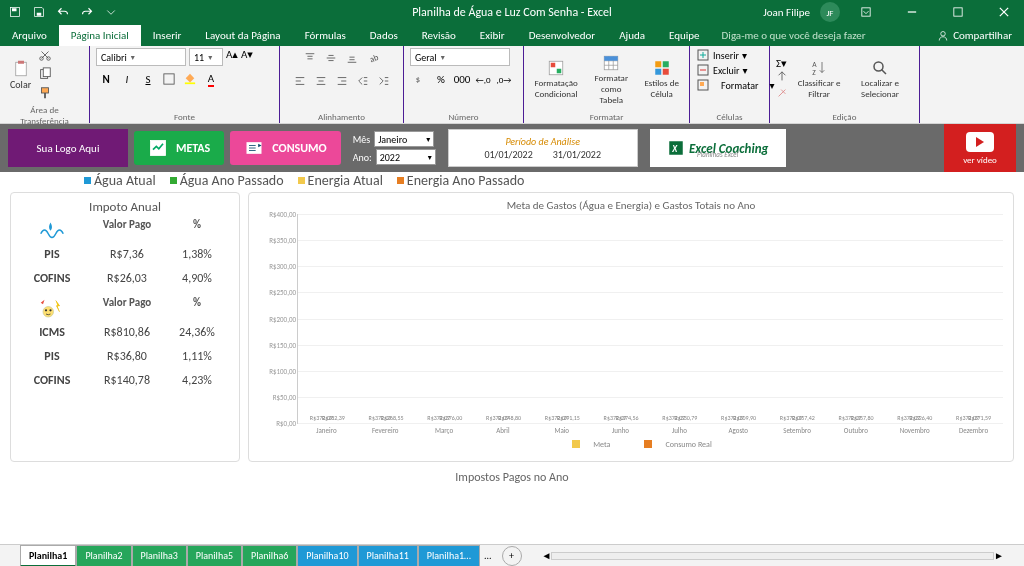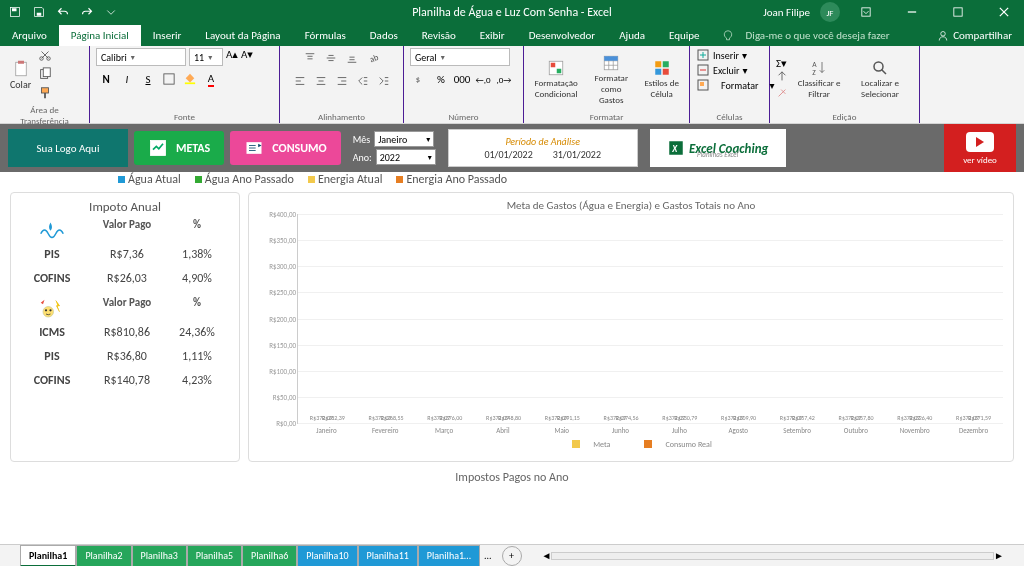--- a/index.html
+++ b/index.html
@@ -12,57 +12,57 @@
 .tb-right { position:absolute; right:0; display:flex; align-items:center; gap:6px; }
 .tb-user { font-size:11px; margin-right:4px; }
 .tb-avatar { width:20px; height:20px; border-radius:50%; background:#2d8a5a; display:flex; align-items:center; justify-content:center; font-size:9px; }
 .tb-sysbtn { width:40px; height:24px; display:flex; align-items:center; justify-content:center; }
 .tb-sysbtn svg { width:10px; height:10px; fill:#fff; stroke:#fff; }
 
 .menubar { background:#0b6e3a; height:22px; display:flex; align-items:flex-end; color:#fff; font-size:11px; }
 .menubar .file { background:#0b6e3a; padding:4px 12px; }
 .menubar .tab { padding:4px 12px; cursor:pointer; }
 .menubar .tab.active { background:#fff; color:#0b6e3a; }
-.menubar .tell { display:flex; align-items:flex-end; gap:12px; padding:4px 10px; color:#bfe0ca; }
+.menubar .tell { display:flex; align-items:flex-end; gap:4px; padding:4px 10px; color:#bfe0ca;flex-direction:column; }
 .menubar .share { margin-left:auto; padding:4px 12px; display:flex; align-items:center; gap:4px; }
 
 .ribbon { height:78px; background:#f3f3f3; border-bottom:1px solid #d4d4d4; display:flex; }
 .rgroup { border-right:1px solid #4c1d95; display:flex; flex-direction:column; justify-content:space-between; padding:2px 6px 0; }
 .rglabel { font-size:9px; color:#666; text-align:center; padding:1px 0; }
 .rcontent { flex:1; display:flex; align-items:center; gap:3px; }
 .rbtn { display:flex; flex-direction:column; align-items:center; justify-content:center; padding:2px 4px; cursor:pointer; font-size:10px; color:#333; }
 .rbtn svg { width:18px; height:18px; }
 .rsmall svg { width:14px; height:14px; }
 .combo { border:1px solid #bbb; background:#fff; height:18px; font-size:10px; display:flex; align-items:center; padding:0 4px; gap:4px; }
 .combo::after { content:'▾'; font-size:8px; color:#666; }
 .fontbtns { display:flex; gap:1px; }
 .fontbtns .fb { width:20px; height:20px; display:flex; align-items:center; justify-content:center; cursor:pointer; font-size:11px; }
 .fb svg{ width:12px; height:12px; }
 
 .dashboard { height:420px; background:#fff; overflow:hidden; }
 .dash-topbar { height:48px; background:#6a6a6a; display:flex; align-items:center; padding:0 8px; gap:6px; }
-.logo-slot { width:120px; height:38px; background:#0f766e; color:#fff; display:flex; align-items:center; justify-content:center; font-size:11px; }
+.logo-slot { width:120px; height:38px; background:#701a75; color:#fff; display:flex; align-items:center; justify-content:center; font-size:11px; }
 .navbtn { height:34px; padding:0 14px; border-radius:3px; display:flex; align-items:center; gap:8px; color:#fff; font-weight:bold; font-size:12px; cursor:pointer; }
 .nav-green{background:#1aab4a;} .nav-blue{background:#ec4899;} .nav-gray{background:#808080;}
 .navbtn svg{width:20px;height:20px;fill:#063;}
 .nav-blue svg{fill:#0a4a6e;} .nav-gray svg{fill:#333;}
 .selectors{display:flex;flex-direction:column;gap:2px;margin-left:6px;}
 .selrow{display:flex;align-items:center;gap:4px;font-size:10px;color:#fff;}
 .selrow .sel{background:#fff;border:1px solid #999;height:16px;width:60px;display:flex;align-items:center;justify-content:space-between;padding:0 3px;color:#000;}
 .selrow .sel::after{content:'▾';font-size:8px;color:#000;}
 .period{background:#fff;border:1px solid #ccc;height:38px;width:190px;display:flex;flex-direction:column;align-items:center;justify-content:center;font-size:10px;color:#333;margin-left:6px;}
 .period .plabel{color:#d68a00;font-style:italic;font-size:10px;}
 .period .pdates{display:flex;gap:20px;}
 .coachlogo{background:#fff;height:38px;width:136px;margin-left:6px;display:flex;align-items:center;justify-content:center;font-size:13px;color:#0b6e3a;font-style:italic;font-weight:bold;position:relative;}
 .coachlogo span.small{position:absolute;bottom:8px;font-size:7px;color:#888;font-weight:normal;}
 .ytbtn{background:#d31f1f;height:48px;width:72px;display:flex;flex-direction:column;align-items:center;justify-content:center;color:#fff;font-size:9px;gap:2px;margin-left:auto;}
 .ytbtn .play{width:28px;height:20px;background:#fff;border-radius:4px;display:flex;align-items:center;justify-content:center;}
 .ytbtn .play::after{content:'';border-left:8px solid #d31f1f;border-top:5px solid transparent;border-bottom:5px solid transparent;}
 
-.legend-strip{height:16px;display:flex;align-items:flex-start;gap:14px;padding-left:118px;font-size:12px;color:#555;}
+.legend-strip{height:16px;display:flex;align-items:center;gap:14px;padding-left:84px;font-size:14px;color:#555;}
 .legend-strip .li{display:flex;align-items:center;gap:3px;}
 .legend-strip .sq{width:7px;height:7px;}
 
 .dash-body{display:flex;gap:8px;padding:4px 10px;}
 .panel{border:1px solid #ddd;border-radius:4px;background:#fff;padding:6px;}
 .tax-panel{width:230px;height:270px;}
 .tax-title{text-align:center;font-size:13px;font-weight:normal;color:#555;margin-bottom:4px;}
 .tax-head{display:flex;font-size:11px;color:#555;font-weight:bold;}
 .tax-head .c1{width:70px;display:flex;align-items:center;justify-content:center;} .tax-head .c2{width:80px;text-align:center;} .tax-head .c3{width:60px;text-align:center;}
 .tax-row{display:flex;font-size:12px;color:#444;padding:5px 0;}
@@ -364,21 +364,21 @@
         </div>
       <div class="rbtn">
           <svg viewBox="0 0 24 24">
             <rect x="3" y="3" width="18" height="18" fill="#fff" stroke="#999"></rect>
             <line x1="3" y1="9" x2="21" y2="9" stroke="#999"></line>
             <line x1="3" y1="15" x2="21" y2="15" stroke="#999"></line>
             <line x1="9" y1="3" x2="9" y2="21" stroke="#999"></line>
             <line x1="15" y1="3" x2="15" y2="21" stroke="#999"></line>
             <rect x="3" y="3" width="18" height="6" fill="#4a90d9"></rect>
           </svg>
-          <span style="font-size:9px;text-align:center;max-width:56px">Formatar como Gastos</span>
+          <span style="font-size:9px;text-align:center;max-width:56px">Formatar como Tabela</span>
         </div>
       <div class="rbtn">
           <svg viewBox="0 0 24 24">
             <rect x="3" y="3" width="8" height="8" fill="#f39c12"></rect>
             <rect x="13" y="3" width="8" height="8" fill="#27ae60"></rect>
             <rect x="3" y="13" width="8" height="8" fill="#3498db"></rect>
             <rect x="13" y="13" width="8" height="8" fill="#e74c3c"></rect>
           </svg>
           <span style="font-size:9px;text-align:center;max-width:44px">Estilos de Célula</span>
         </div>

